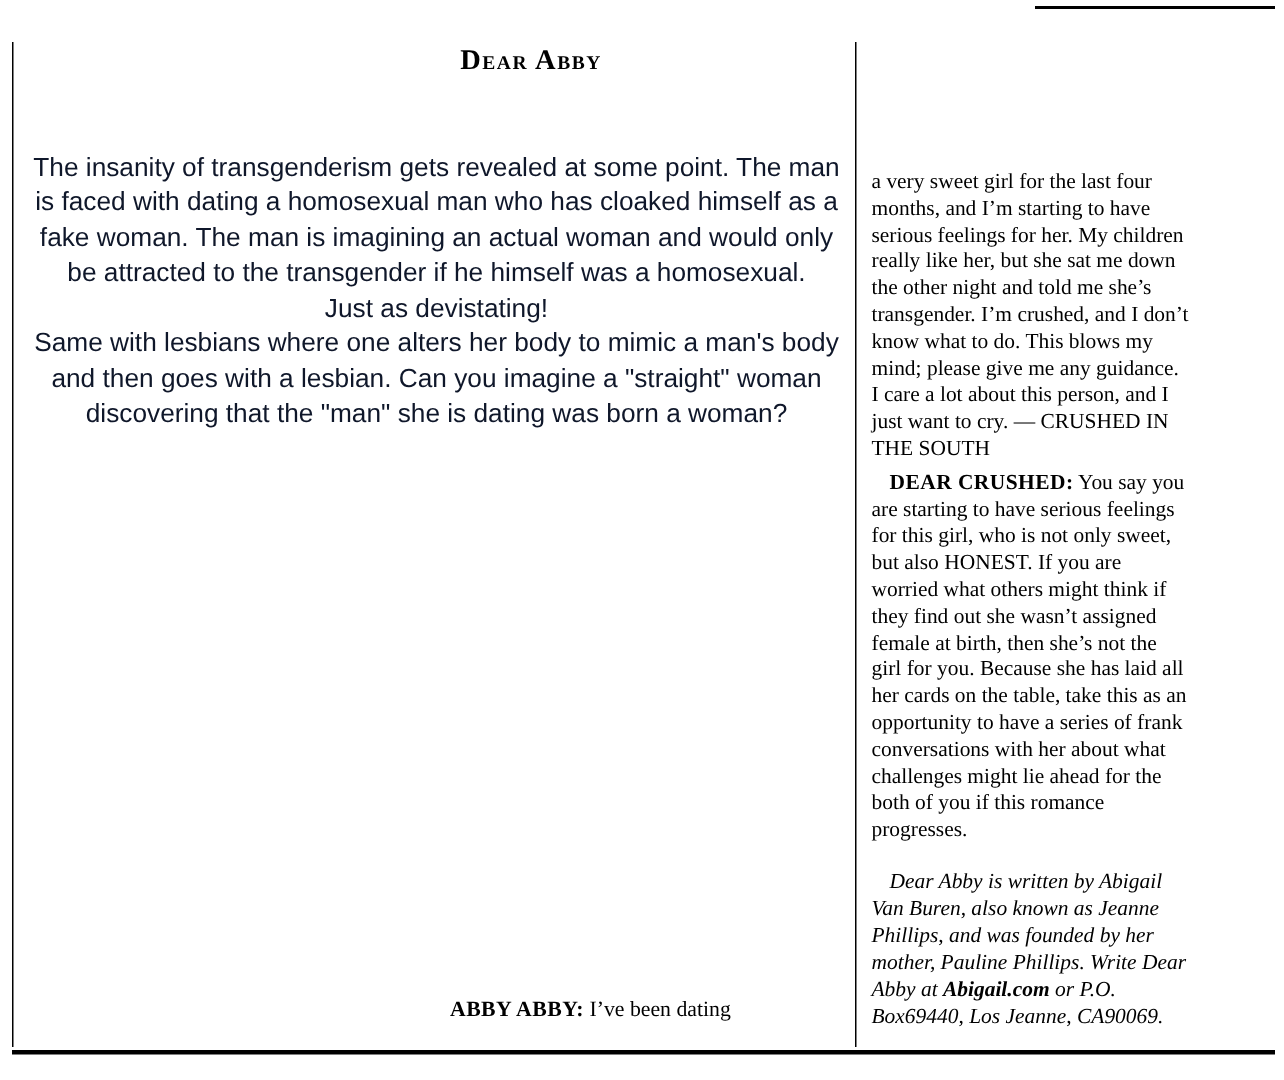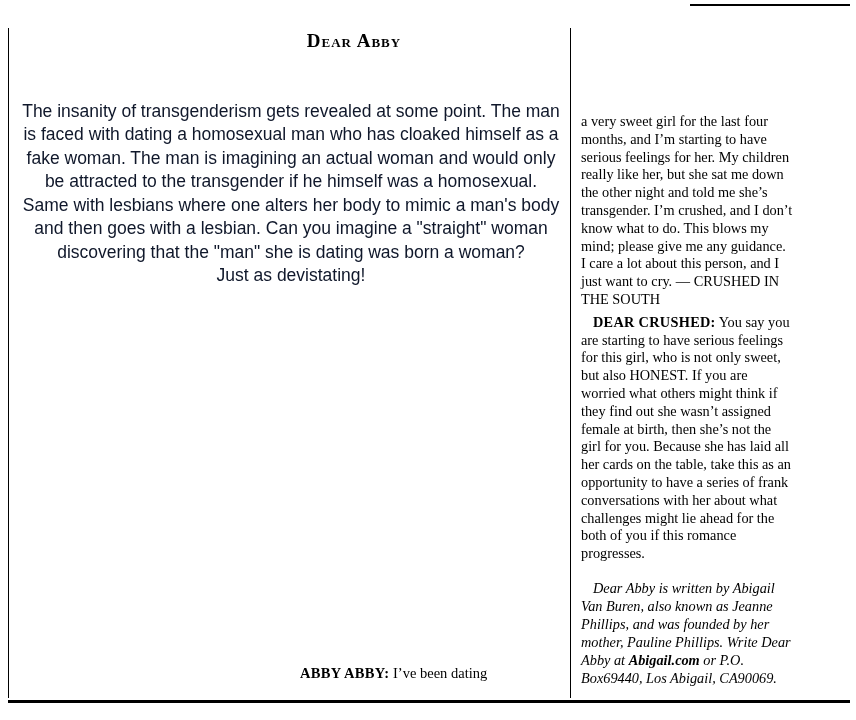--- a/index.html
+++ b/index.html
@@ -141,25 +141,25 @@
 <div class="top-rule"></div>
 
 <div class="page-title">Dear Abby</div>
 
 <div class="left-rule"></div>
 <div class="mid-rule"></div>
 <div class="bottom-rule"></div>
 
 <div class="commentary" style="color: #0f172a; text-align: center;">
   <p>The insanity of transgenderism gets revealed at some point.  The man is faced with dating a homosexual man who has cloaked himself as a fake woman.  The man is imagining an actual woman and would only be attracted to the transgender if he himself was a homosexual.</p>
+  <p>Just as devistating!</p>
   <p>Same with lesbians where one alters her body to mimic a man's body and then goes with a lesbian.  Can you imagine a "straight" woman discovering that the "man" she is dating was born a woman?</p>
-  <p>Just as devistating!</p>
 </div>
 
 <div class="left-snippet">
   <span class="lead">ABBY ABBY:</span><span> I’ve been dating</span>
 </div>
 
 <div class="newscol">
   <p>a very sweet girl for the last four months, and I’m starting to have serious feelings for her. My children really like her, but she sat me down the other night and told me she’s transgender. I’m crushed, and I don’t know what to do. This blows my mind; please give me any guidance. I care a lot about this person, and I just want to cry. — CRUSHED IN THE SOUTH</p>
   <p class="indent"><span class="lead">DEAR CRUSHED:</span><span> You say you are starting to have serious feelings for this girl, who is not only sweet, but also HONEST. If you are worried what others might think if they find out she wasn’t assigned female at birth, then she’s not the girl for you. Because she has laid all her cards on the table, take this as an opportunity to have a series of frank conversations with her about what challenges might lie ahead for the both of you if this romance progresses.</span></p>
-  <p class="credit"><span>Dear Abby is written by Abigail Van Buren, also known as Jeanne Phillips, and was founded by her mother, Pauline Phillips. Write Dear Abby at </span><b>Abigail.com</b><span> or P.O. Box69440, Los Abigail, CA90069.</span></p>
+  <p class="credit"><span>Dear Abby is written by Abigail Van Buren, also known as Jeanne Phillips, and was founded by her mother, Pauline Phillips. Write Dear Abby at </span><b>Abigail.com</b><span> or P.O. Box69440, Los Jeanne, CA90069.</span></p>
 </div>
 
 </body></html>

